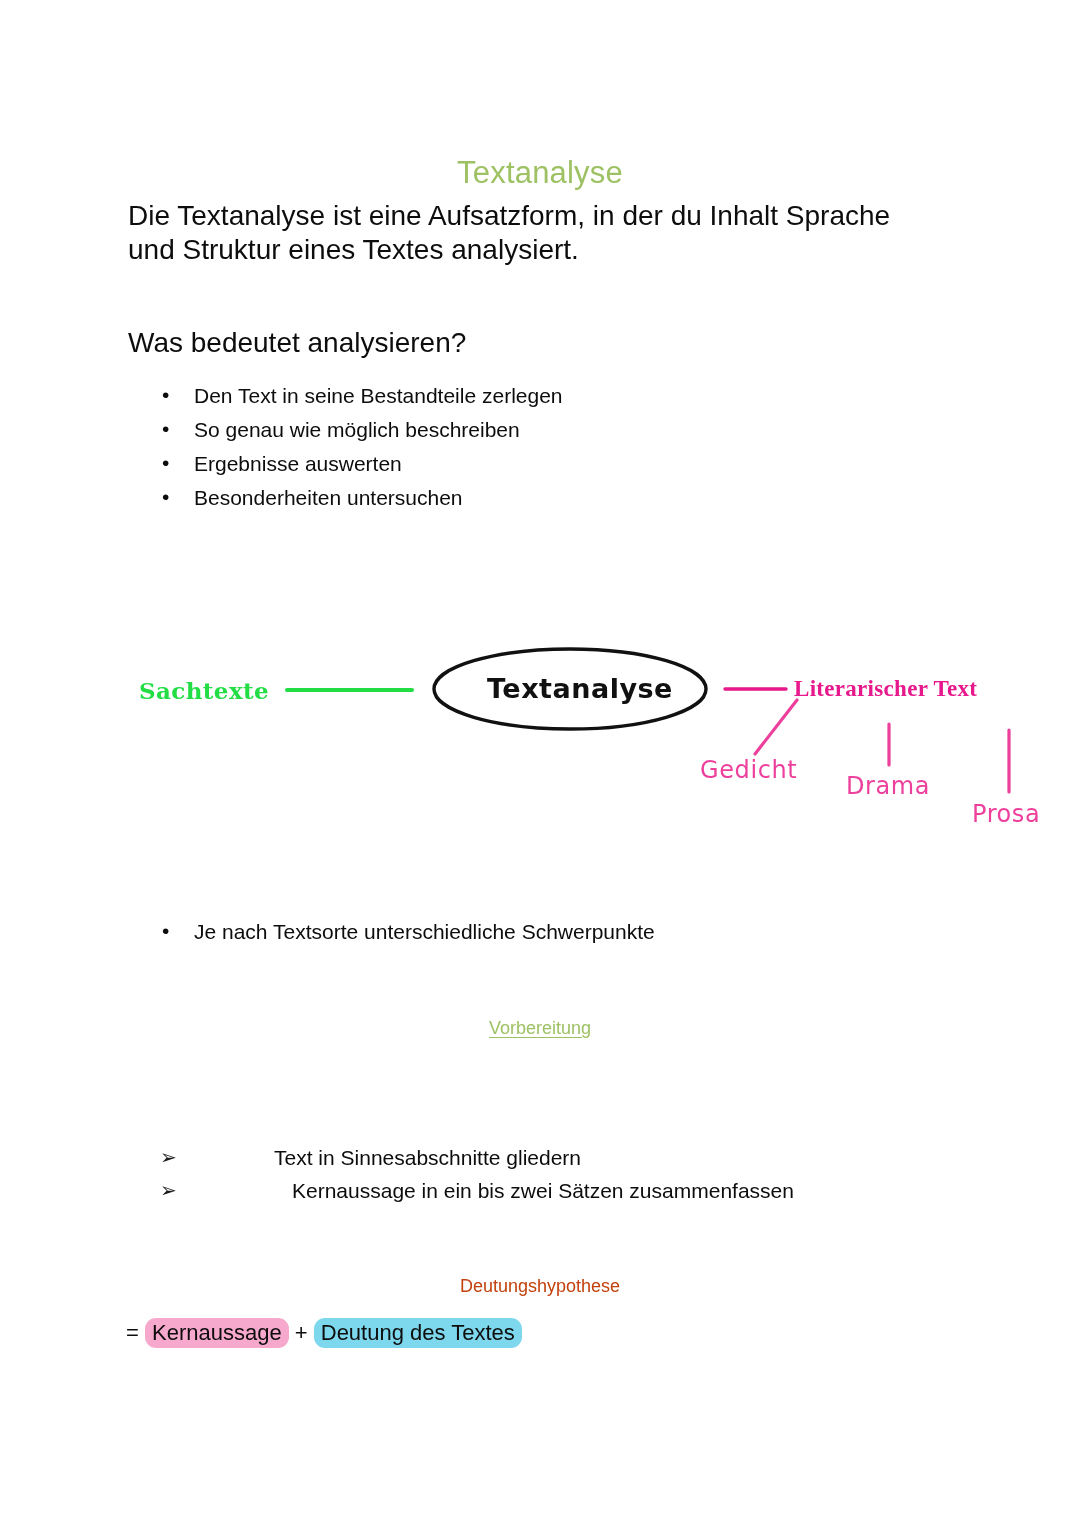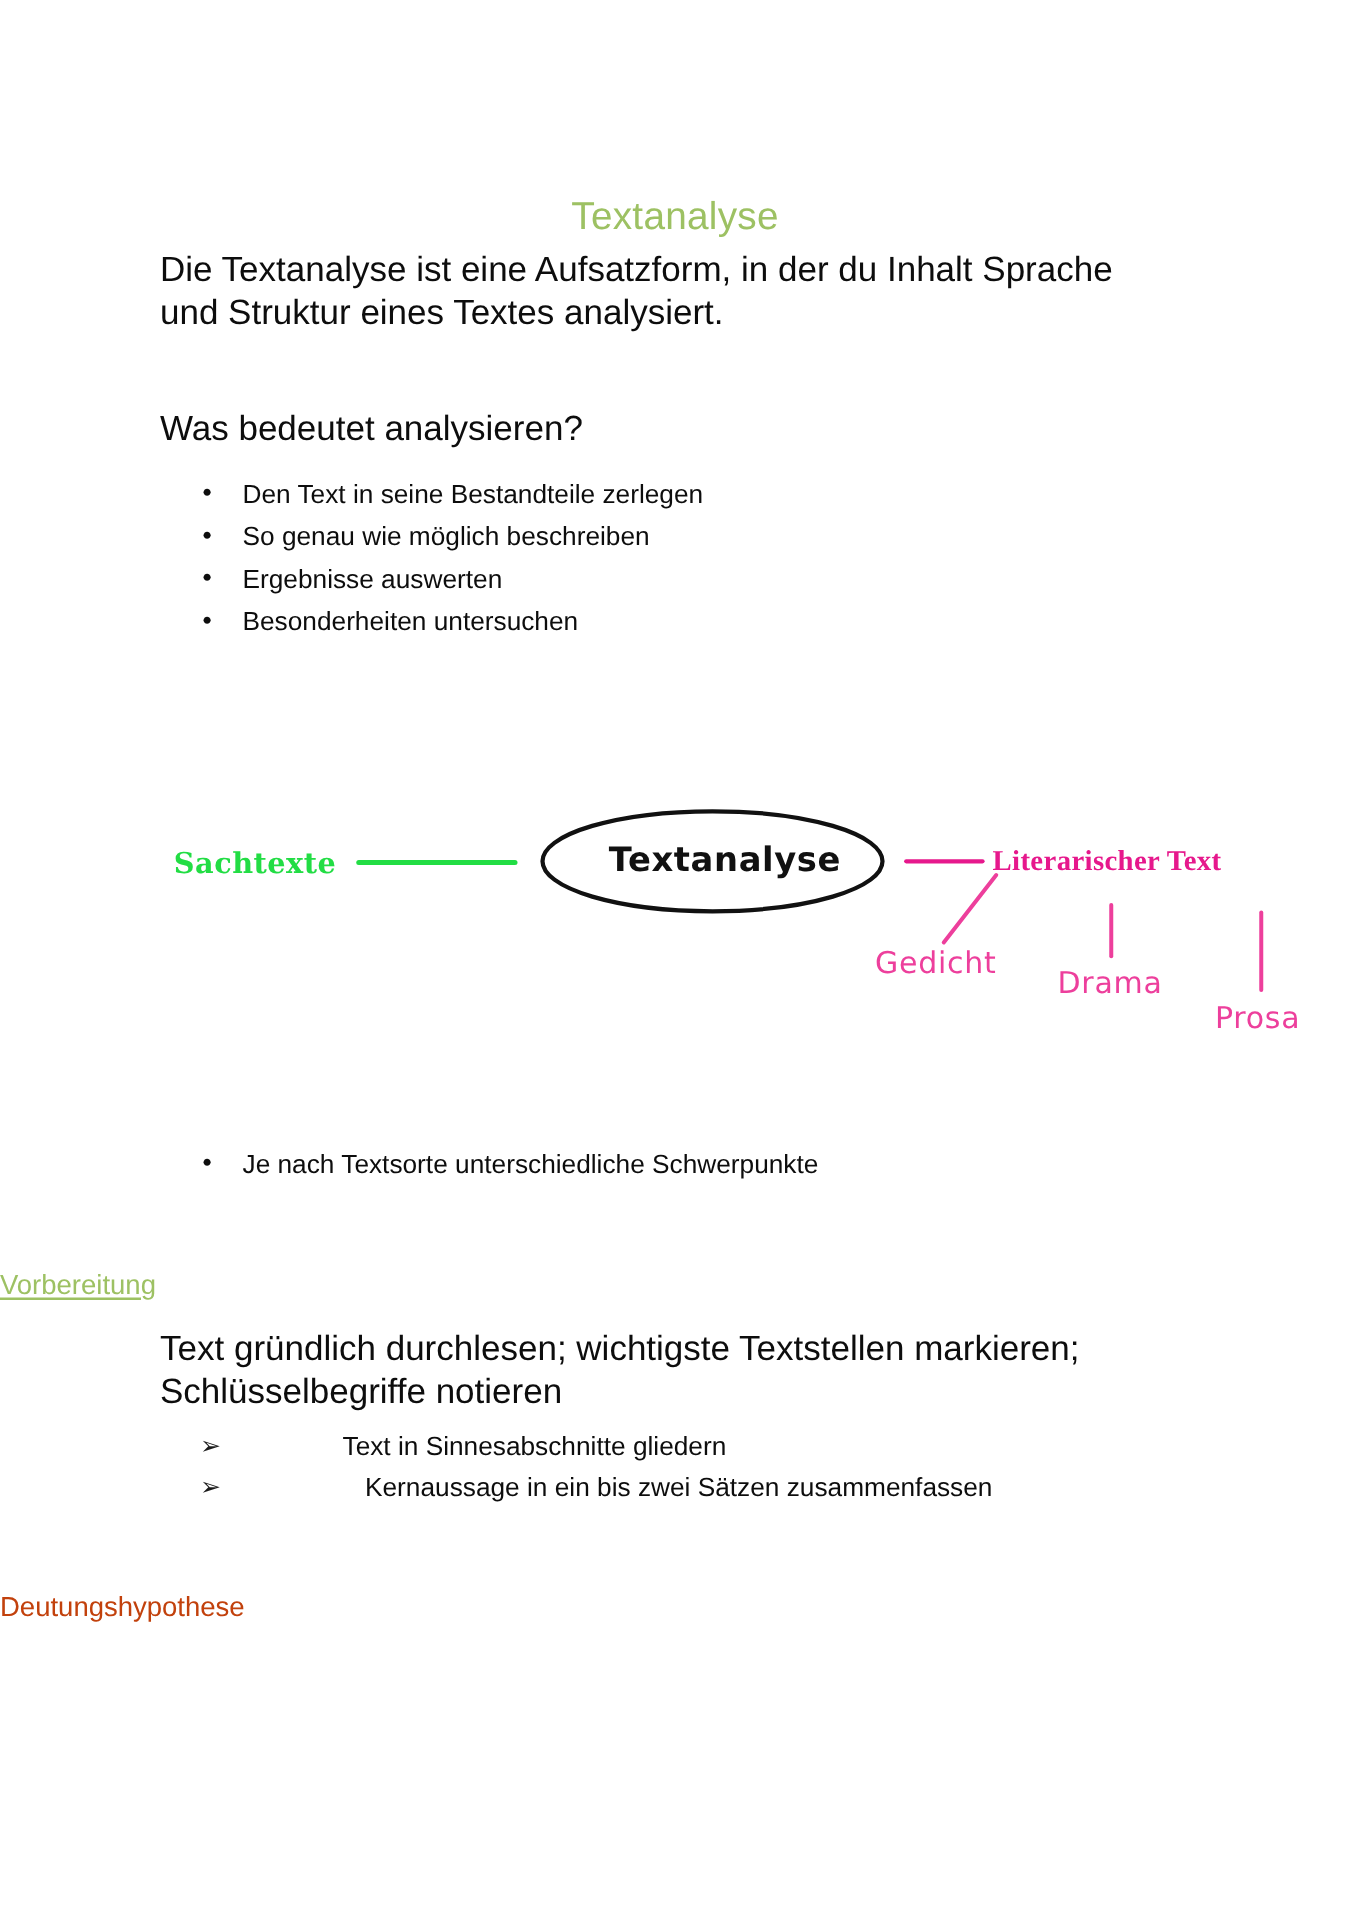--- a/index.html
+++ b/index.html
@@ -31,22 +31,22 @@
     line-height: 38px;
     color: #9dc163;
     font-weight: 400;
     letter-spacing: 0.2px;
   }
 
   .section-heading {
     position: absolute;
     left: 0;
     width: 1080px;
-    text-align: left;
-    font-size: 22px;
+    text-align: center;
+    font-size: 18px;
     line-height: 30px;
     color: #9dc163;
     text-decoration: underline;
     text-underline-offset: 3px;
   }
   .section-heading.purple {
     color: #c2410c;
     text-decoration: none;
   }
 
@@ -224,29 +224,34 @@
 
   <ul class="bullet-list" style="left:160px; top:915px; width:720px;">
     <li>
       <span class="bullet-glyph">•</span>
       <span>Je nach Textsorte unterschiedliche Schwerpunkte</span>
     </li>
   </ul>
 
   <div class="section-heading" style="top:1013px;">Vorbereitung</div>
 
-  <div class="para" style="left:128px; top:1062px; width:812px;">Text gründlich durchlesen; wichtigste Textstellen markieren; Schlüsselbegriffe notieren</div>
 
   <ul class="arrow-list" style="left:160px; top:1141px; width:800px;">
     <li>
       <span class="arrow-glyph">➢</span>
       <span>Text in Sinnesabschnitte gliedern</span>
     </li>
     <li class="indent-extra">
       <span class="arrow-glyph">➢</span>
       <span>Kernaussage in ein bis zwei Sätzen zusammenfassen</span>
     </li>
   </ul>
 
   <div class="section-heading purple" style="top:1271px;">Deutungshypothese</div>
 
+  <div class="formula" style="left:126px; top:1317px;">
+    <span>=</span>
+    <span class="hl hl-pink">Kernaussage</span>
+    <span>+</span>
+    <span class="hl hl-cyan">Deutung des Textes</span>
+  </div>
 
 </div>
 
 </body></html>

